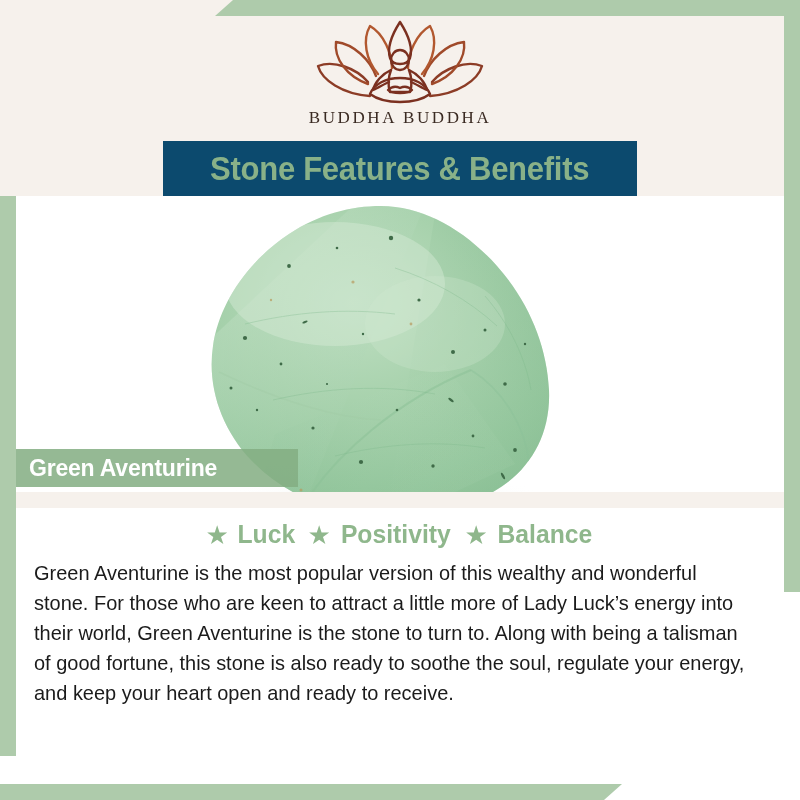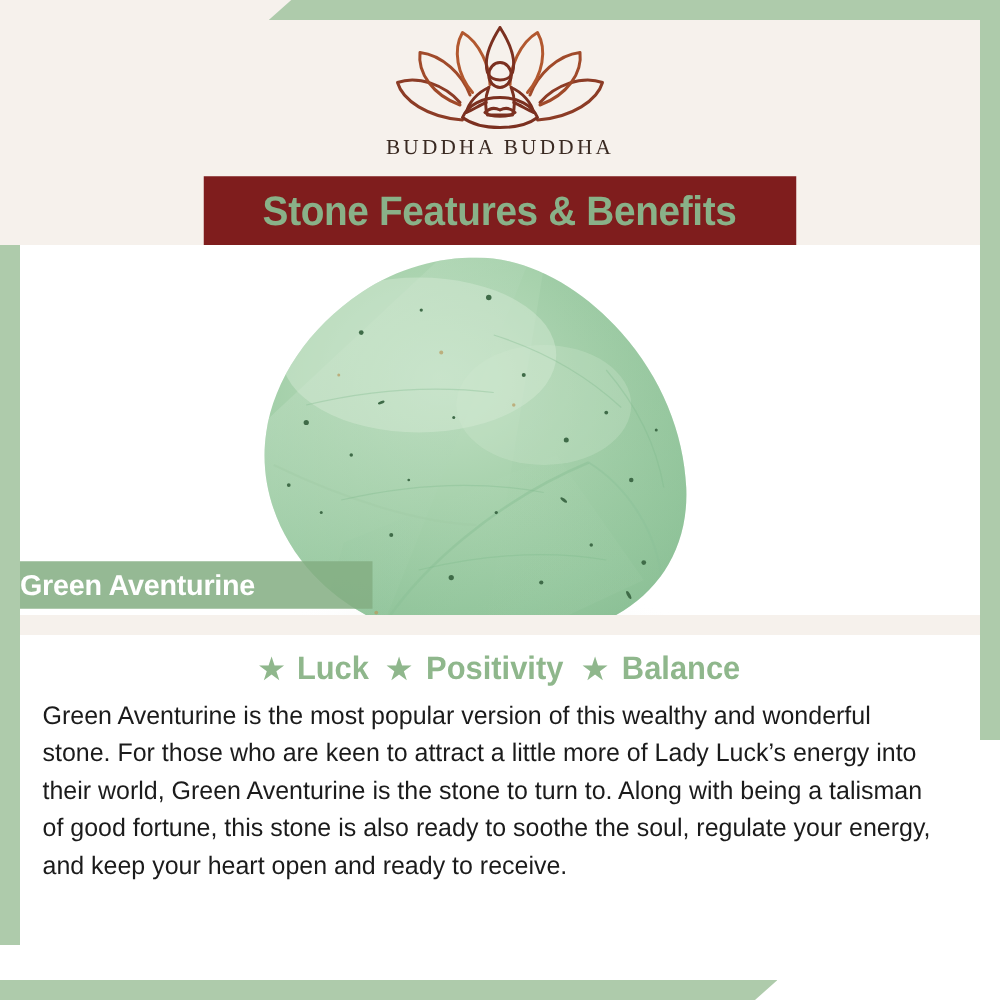--- a/index.html
+++ b/index.html
@@ -48,21 +48,21 @@
     font-family:"Liberation Serif", serif;
     font-size:17px;
     letter-spacing:2.6px;
     color:#3a2a22;
     font-weight:400;
   }
 
   
   .title-band {
     position:absolute; top:141px; left:163px; width:474px; height:55px;
-    background:#7f1d1d;
+    background:#0c4a6e;
     display:flex; align-items:center; justify-content:center;
     z-index:2;
   }
   .title-text {
     font-size:33px;
     font-weight:bold;
     color:#89b188;
     letter-spacing:-0.3px;
     transform:scaleX(0.94);
     white-space:nowrap;
@@ -86,20 +86,21 @@
   .label-banner {
     position:absolute; top:449px; left:16px; width:282px; height:38px;
     background:rgba(132,174,130,0.86);
     display:flex; align-items:center;
     z-index:3;
   }
   .label-text {
     color:#ffffff;
     font-size:23px;
     font-weight:bold;
+    padding-left:13px;
     letter-spacing:-0.2px;
     white-space:nowrap;
   }
 
   
   .cream-strip {
     position:absolute; top:492px; left:0; width:800px; height:16px;
     background:#f6f1ec;
     z-index:1;
   }

